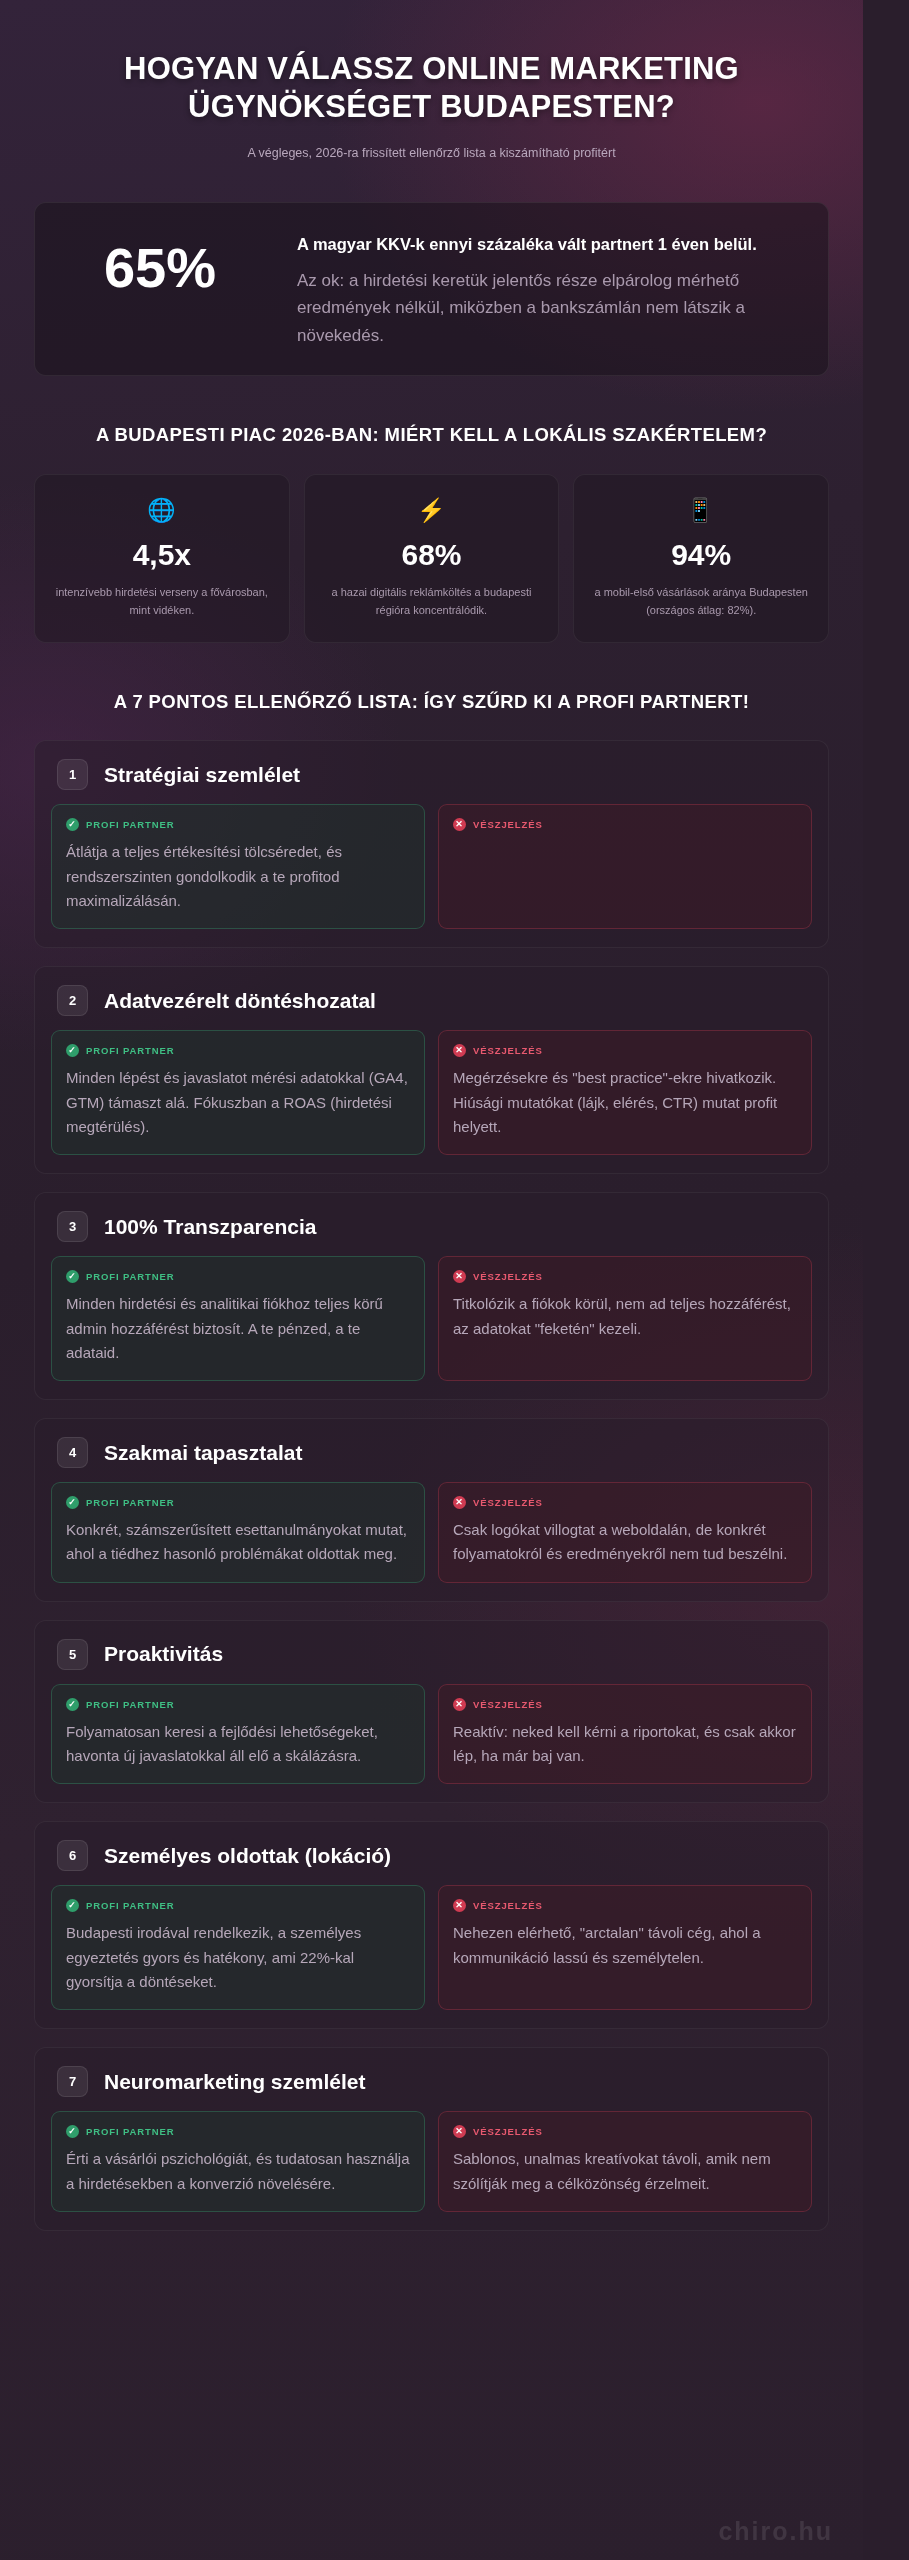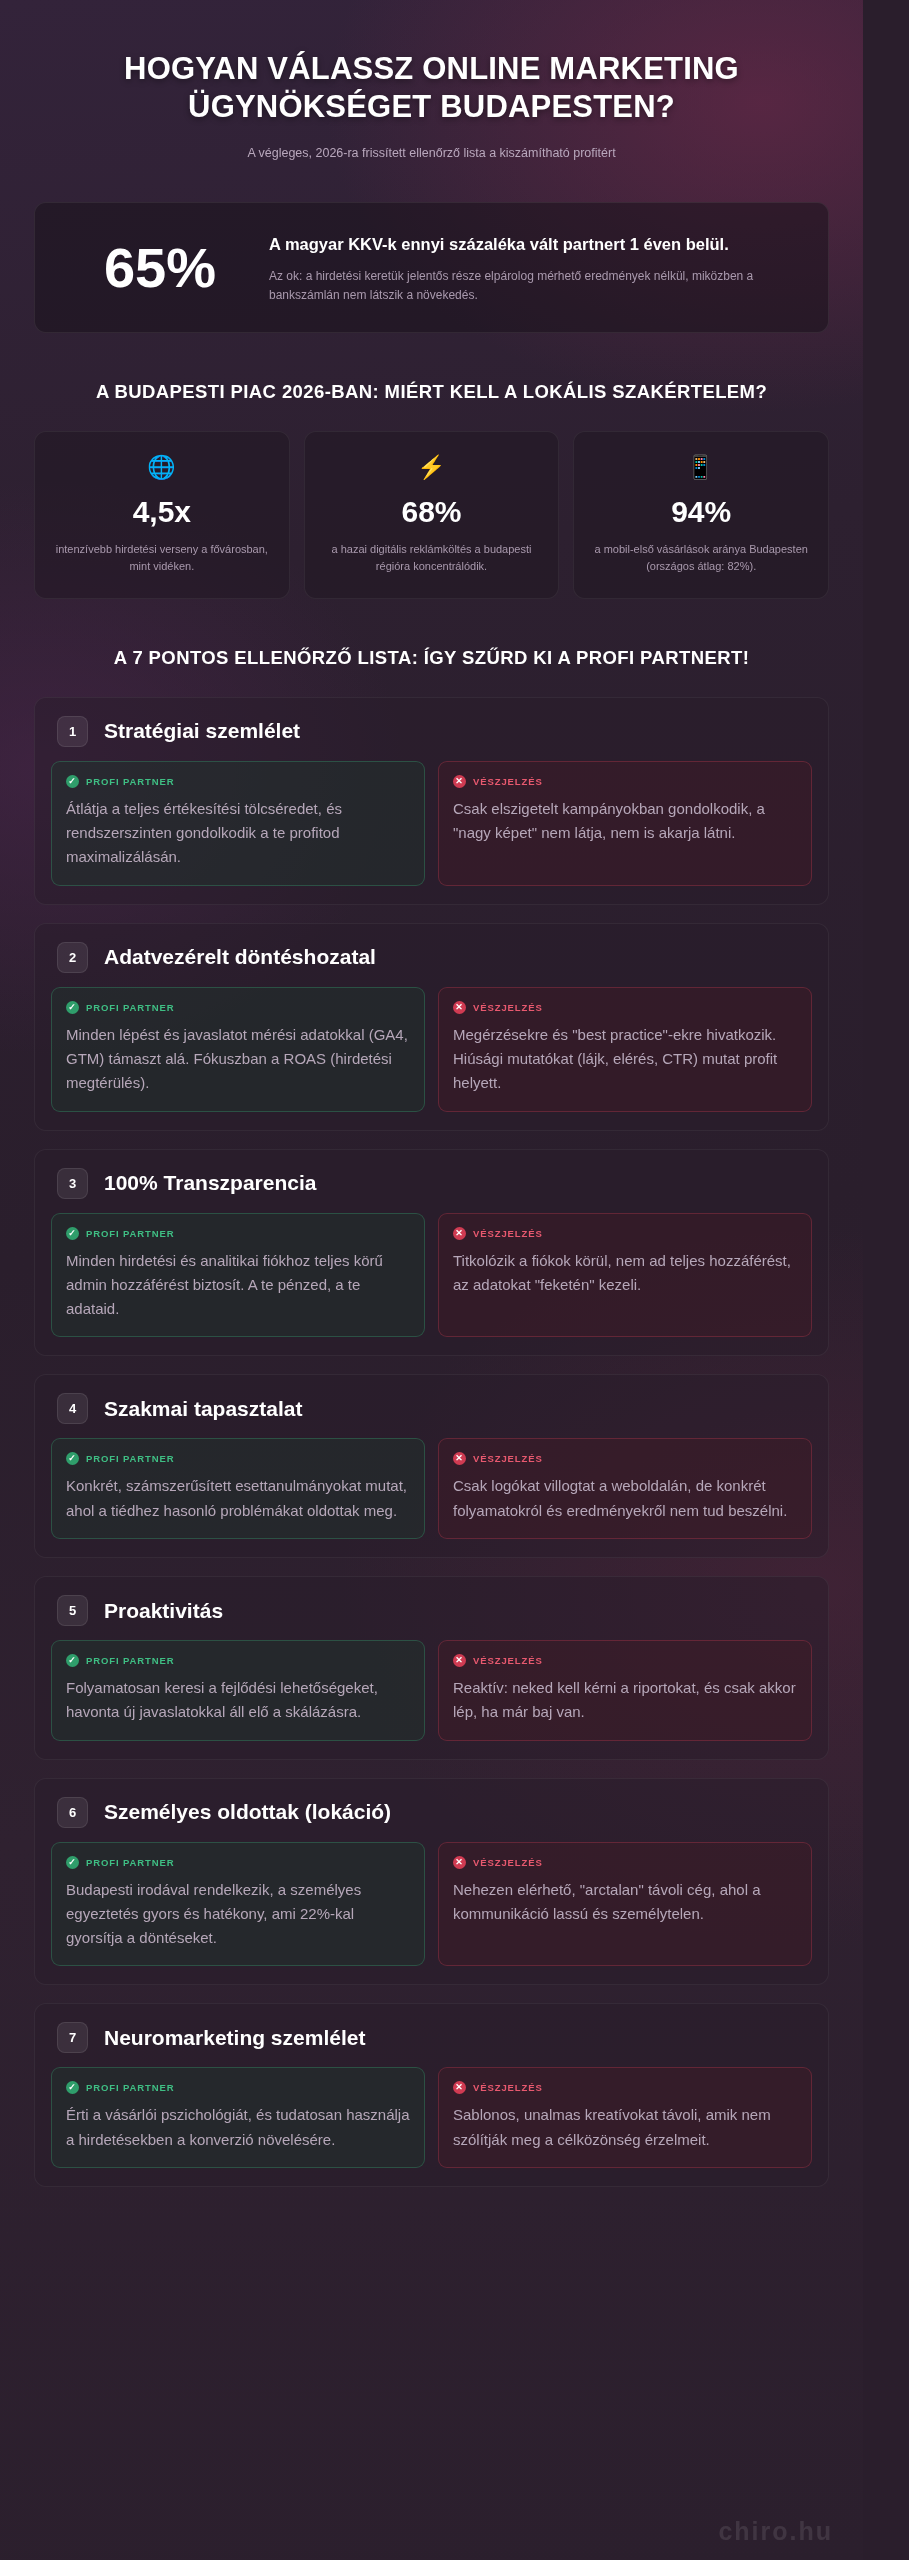--- a/index.html
+++ b/index.html
@@ -43,39 +43,39 @@
 
   
   .stat-card {
     margin-top: 34px;
     background: rgba(26,18,28,0.55);
     border: 1px solid rgba(255,255,255,0.07);
     border-radius: 12px;
     padding: 26px 30px;
     display: flex;
     align-items: flex-start;
-    gap: 14px;
+    gap: 42px;
   }
   .stat-card .big-number {
     flex: 0 0 190px;
     text-align: center;
     font-size: 56px;
     font-weight: bold;
     line-height: 1.1;
     padding-top: 8px;
   }
   .stat-card .stat-body { flex: 1; padding-top: 4px; }
   .stat-card .stat-title {
     font-size: 16.5px;
     font-weight: bold;
     line-height: 1.35;
     margin-bottom: 12px;
   }
   .stat-card .stat-desc {
-    font-size: 12px;
+    font-size: 17px;
     line-height: 1.62;
     color: #a999ad;
   }
 
   
   .section-title {
     text-align: center;
     font-size: 18.5px;
     font-weight: bold;
     line-height: 1.4;
@@ -244,21 +244,20 @@
             <span class="badge-icon">✓</span>
             <span>PROFI PARTNER</span>
           </div>
           <div class="panel-text">Átlátja a teljes értékesítési tölcséredet, és rendszerszinten gondolkodik a te profitod maximalizálásán.</div>
         </div>
         <div class="panel bad">
           <div class="panel-head">
             <span class="badge-icon">✕</span>
             <span>VÉSZJELZÉS</span>
           </div>
-          <div class="panel-text">Csak elszigetelt kampányokban gondolkodik, a "nagy képet" nem látja, nem is akarja látni.</div>
         </div>
       </div>
     </div>
 
     <div class="item">
       <div class="item-head">
         <div class="item-num">2</div>
         <div class="item-title">Adatvezérelt döntéshozatal</div>
       </div>
       <div class="panels">

